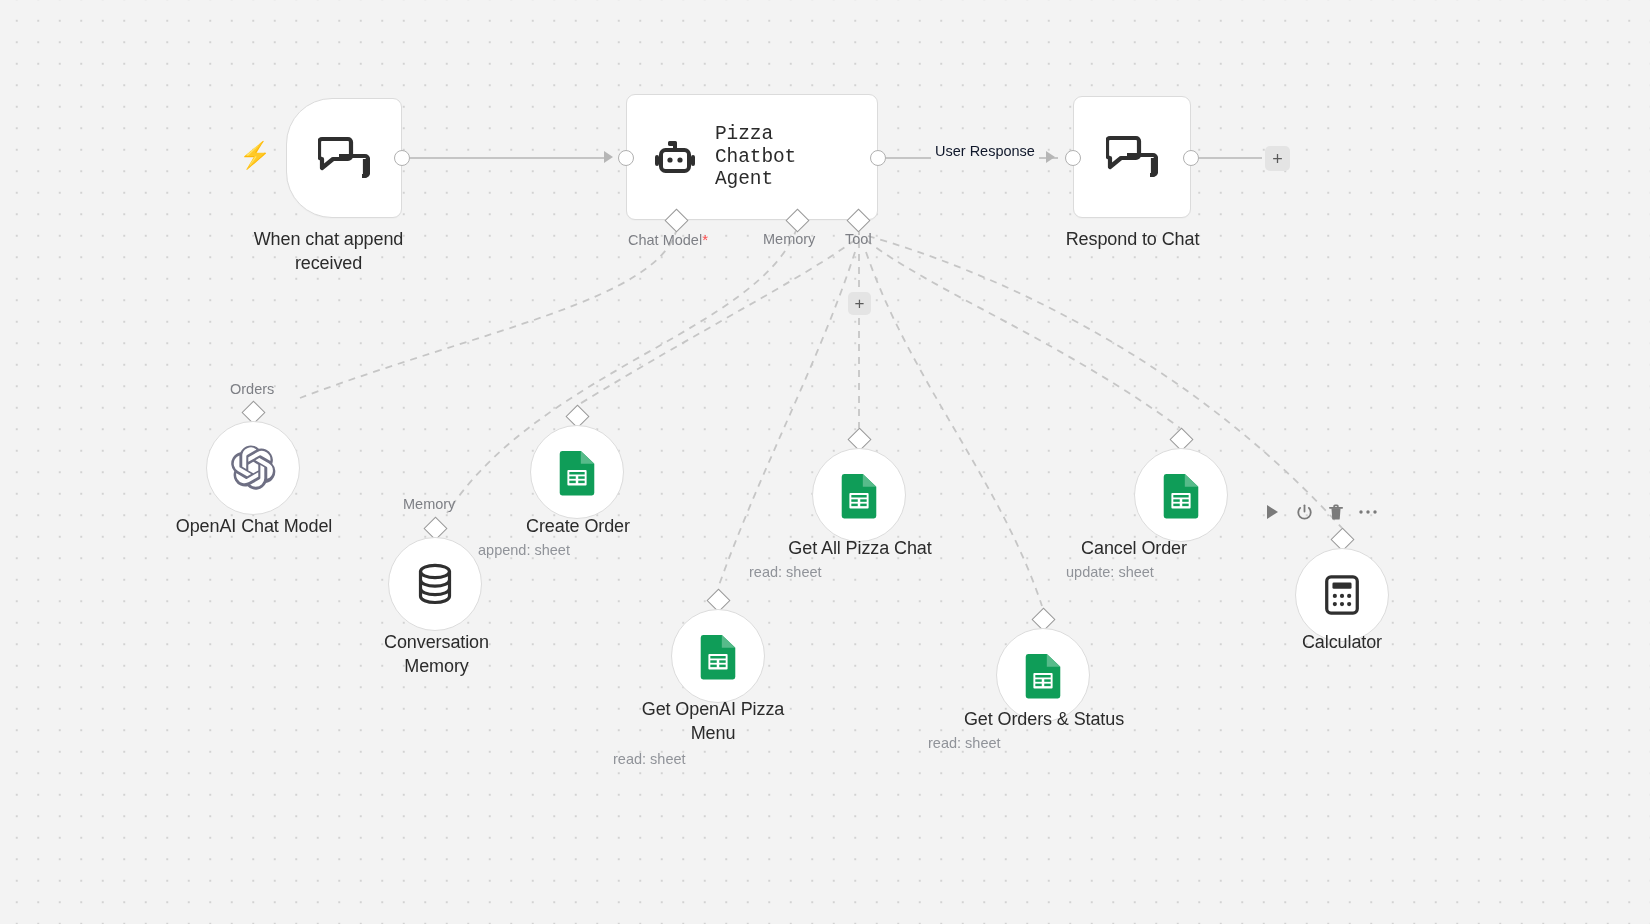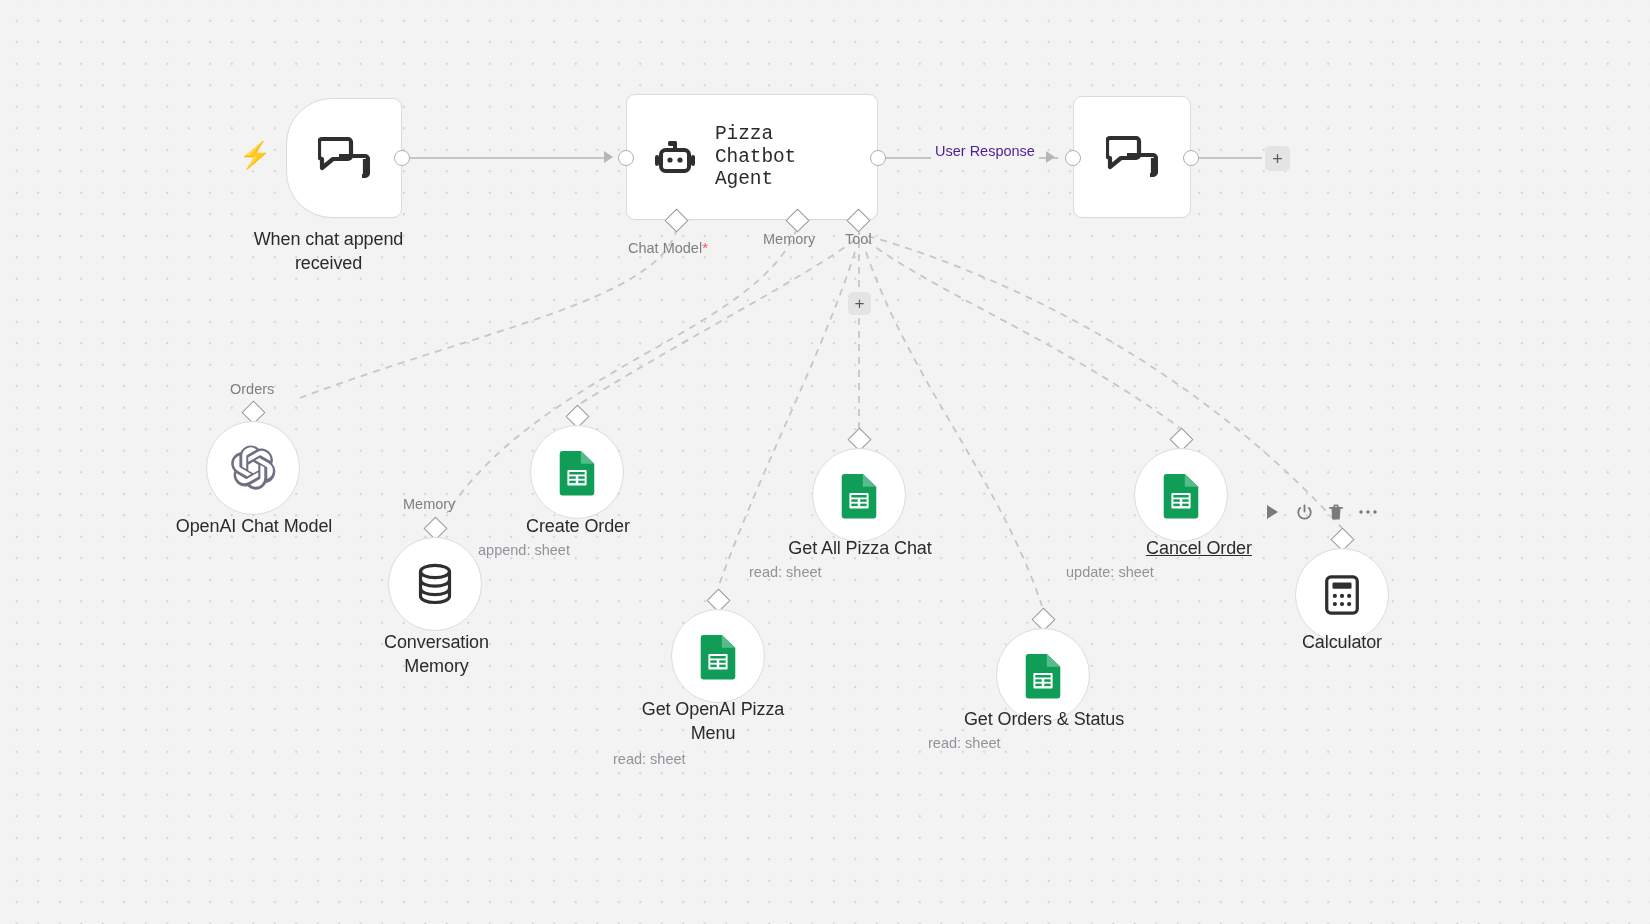--- a/index.html
+++ b/index.html
@@ -128,21 +128,21 @@
     font-size: 14.5px;
     color: #7d7f85;
     white-space: nowrap;
     letter-spacing: 0px;
   }
   .conn-label .req { color: #ff4d4f; font-size: 15px; }
 
   .edge-label {
     position: absolute;
     font-size: 14.5px;
-    color: #4c1d95;
+    color: #0f172a;
     background: #f3f3f3;
     padding: 0 4px;
     white-space: nowrap;
   }
 
   
   .plus-btn {
     position: absolute;
     width: 25px; height: 25px;
     border-radius: 5px;
@@ -239,21 +239,21 @@
         <path d="M4 22 v7 M40 22 v7" stroke="#2f2f2f" stroke-width="4" stroke-linecap="round"></path>
       </svg>
     </span>
     <span class="n-title" style="white-space:pre-line;">Pizza Chatbot
 Agent</span>
   </div>
   <div class="port" style="left:618px; top:150px;"></div>
   <div class="port" style="left:870px; top:150px;"></div>
 
   <div class="diamond" style="left:668px; top:212px;"></div>
-  <div class="conn-label" style="left:628px; top:231px;margin-top:8px;">
+  <div class="conn-label" style="left:628px; top:231px;">
     <span>Chat Model</span><span class="req">*</span>
   </div>
 
   <div class="diamond" style="left:789px; top:212px;"></div>
   <div class="conn-label" style="left:763px; top:231px;">Memory</div>
 
   <div class="diamond" style="left:850px; top:212px;"></div>
   <div class="conn-label" style="left:845px; top:231px;">Tool</div>
 
   <div class="plus-btn small" style="left:848px; top:292px;">+</div>
@@ -262,20 +262,21 @@
     <span class="n-icon">
       <svg width="52" height="46" viewBox="0 0 52 46">
         <path d="M4 4 h26 a3 3 0 0 1 3 3 v14 a3 3 0 0 1 -3 3 h-15 l-11 9 v-9 h0 a3 3 0 0 1 -3 -3 v-14 a3 3 0 0 1 3 -3 z" fill="none" stroke="#2f2f2f" stroke-width="4.2" stroke-linejoin="round"></path>
         <path d="M21 21 h26 a3 3 0 0 1 3 3 v14 a3 3 0 0 1 -3 3 v0" fill="none" stroke="#2f2f2f" stroke-width="4.2" stroke-linejoin="round"></path>
         <path d="M47 24 v17 h-3" fill="none" stroke="#2f2f2f" stroke-width="4.2" stroke-linejoin="round"></path>
       </svg>
     </span>
   </div>
   <div class="port" style="left:1065px; top:150px;"></div>
   <div class="port" style="left:1183px; top:150px;"></div>
+  <div class="node-caption" style="left:985px; top:228px; width:295px;">Respond to Chat</div>
 
   <div class="edge-label" style="left:931px; top:143px;">User Response</div>
 
   <div class="plus-btn" style="left:1265px; top:146px;">+</div>
 
   <div class="conn-label" style="left:230px; top:381px;">Orders</div>
   <div class="diamond" style="left:245px; top:404px;"></div>
   <div class="node-round" style="left:206px; top:421px;">
     <span>
       <svg width="46" height="46" viewBox="0 0 48 48">
@@ -381,21 +382,21 @@
         <path d="M25 3 l14 13.5 h-14 z" fill="#57bb8a"></path>
         <rect x="11" y="23" width="20" height="16" rx="1" fill="#ffffff"></rect>
         <rect x="13" y="25" width="16" height="2.6" fill="#0f9d58"></rect>
         <rect x="13" y="29.5" width="6.7" height="2.6" fill="#0f9d58"></rect>
         <rect x="22.3" y="29.5" width="6.7" height="2.6" fill="#0f9d58"></rect>
         <rect x="13" y="34" width="6.7" height="2.6" fill="#0f9d58"></rect>
         <rect x="22.3" y="34" width="6.7" height="2.6" fill="#0f9d58"></rect>
       </svg>
     </span>
   </div>
-  <div class="node-caption" style="left:1088px; top:537px; width:222px;text-decoration:underline;">Cancel Order</div>
+  <div class="node-caption" style="left:1023px; top:537px; width:222px;">Cancel Order</div>
   <div class="node-subcaption" style="left:1066px; top:563px; width:222px;">update: sheet</div>
 
   <div id="node-toolbar" style="left:1256px; top:498px;">
     <div class="tb-btn">
       <svg width="14" height="16" viewBox="0 0 14 16">
           <path d="M2 1 L13 8 L2 15 Z" fill="#7a7a7a"></path>
         </svg>
     </div>
     <div class="tb-btn">
       <svg width="17" height="17" viewBox="0 0 18 18">

